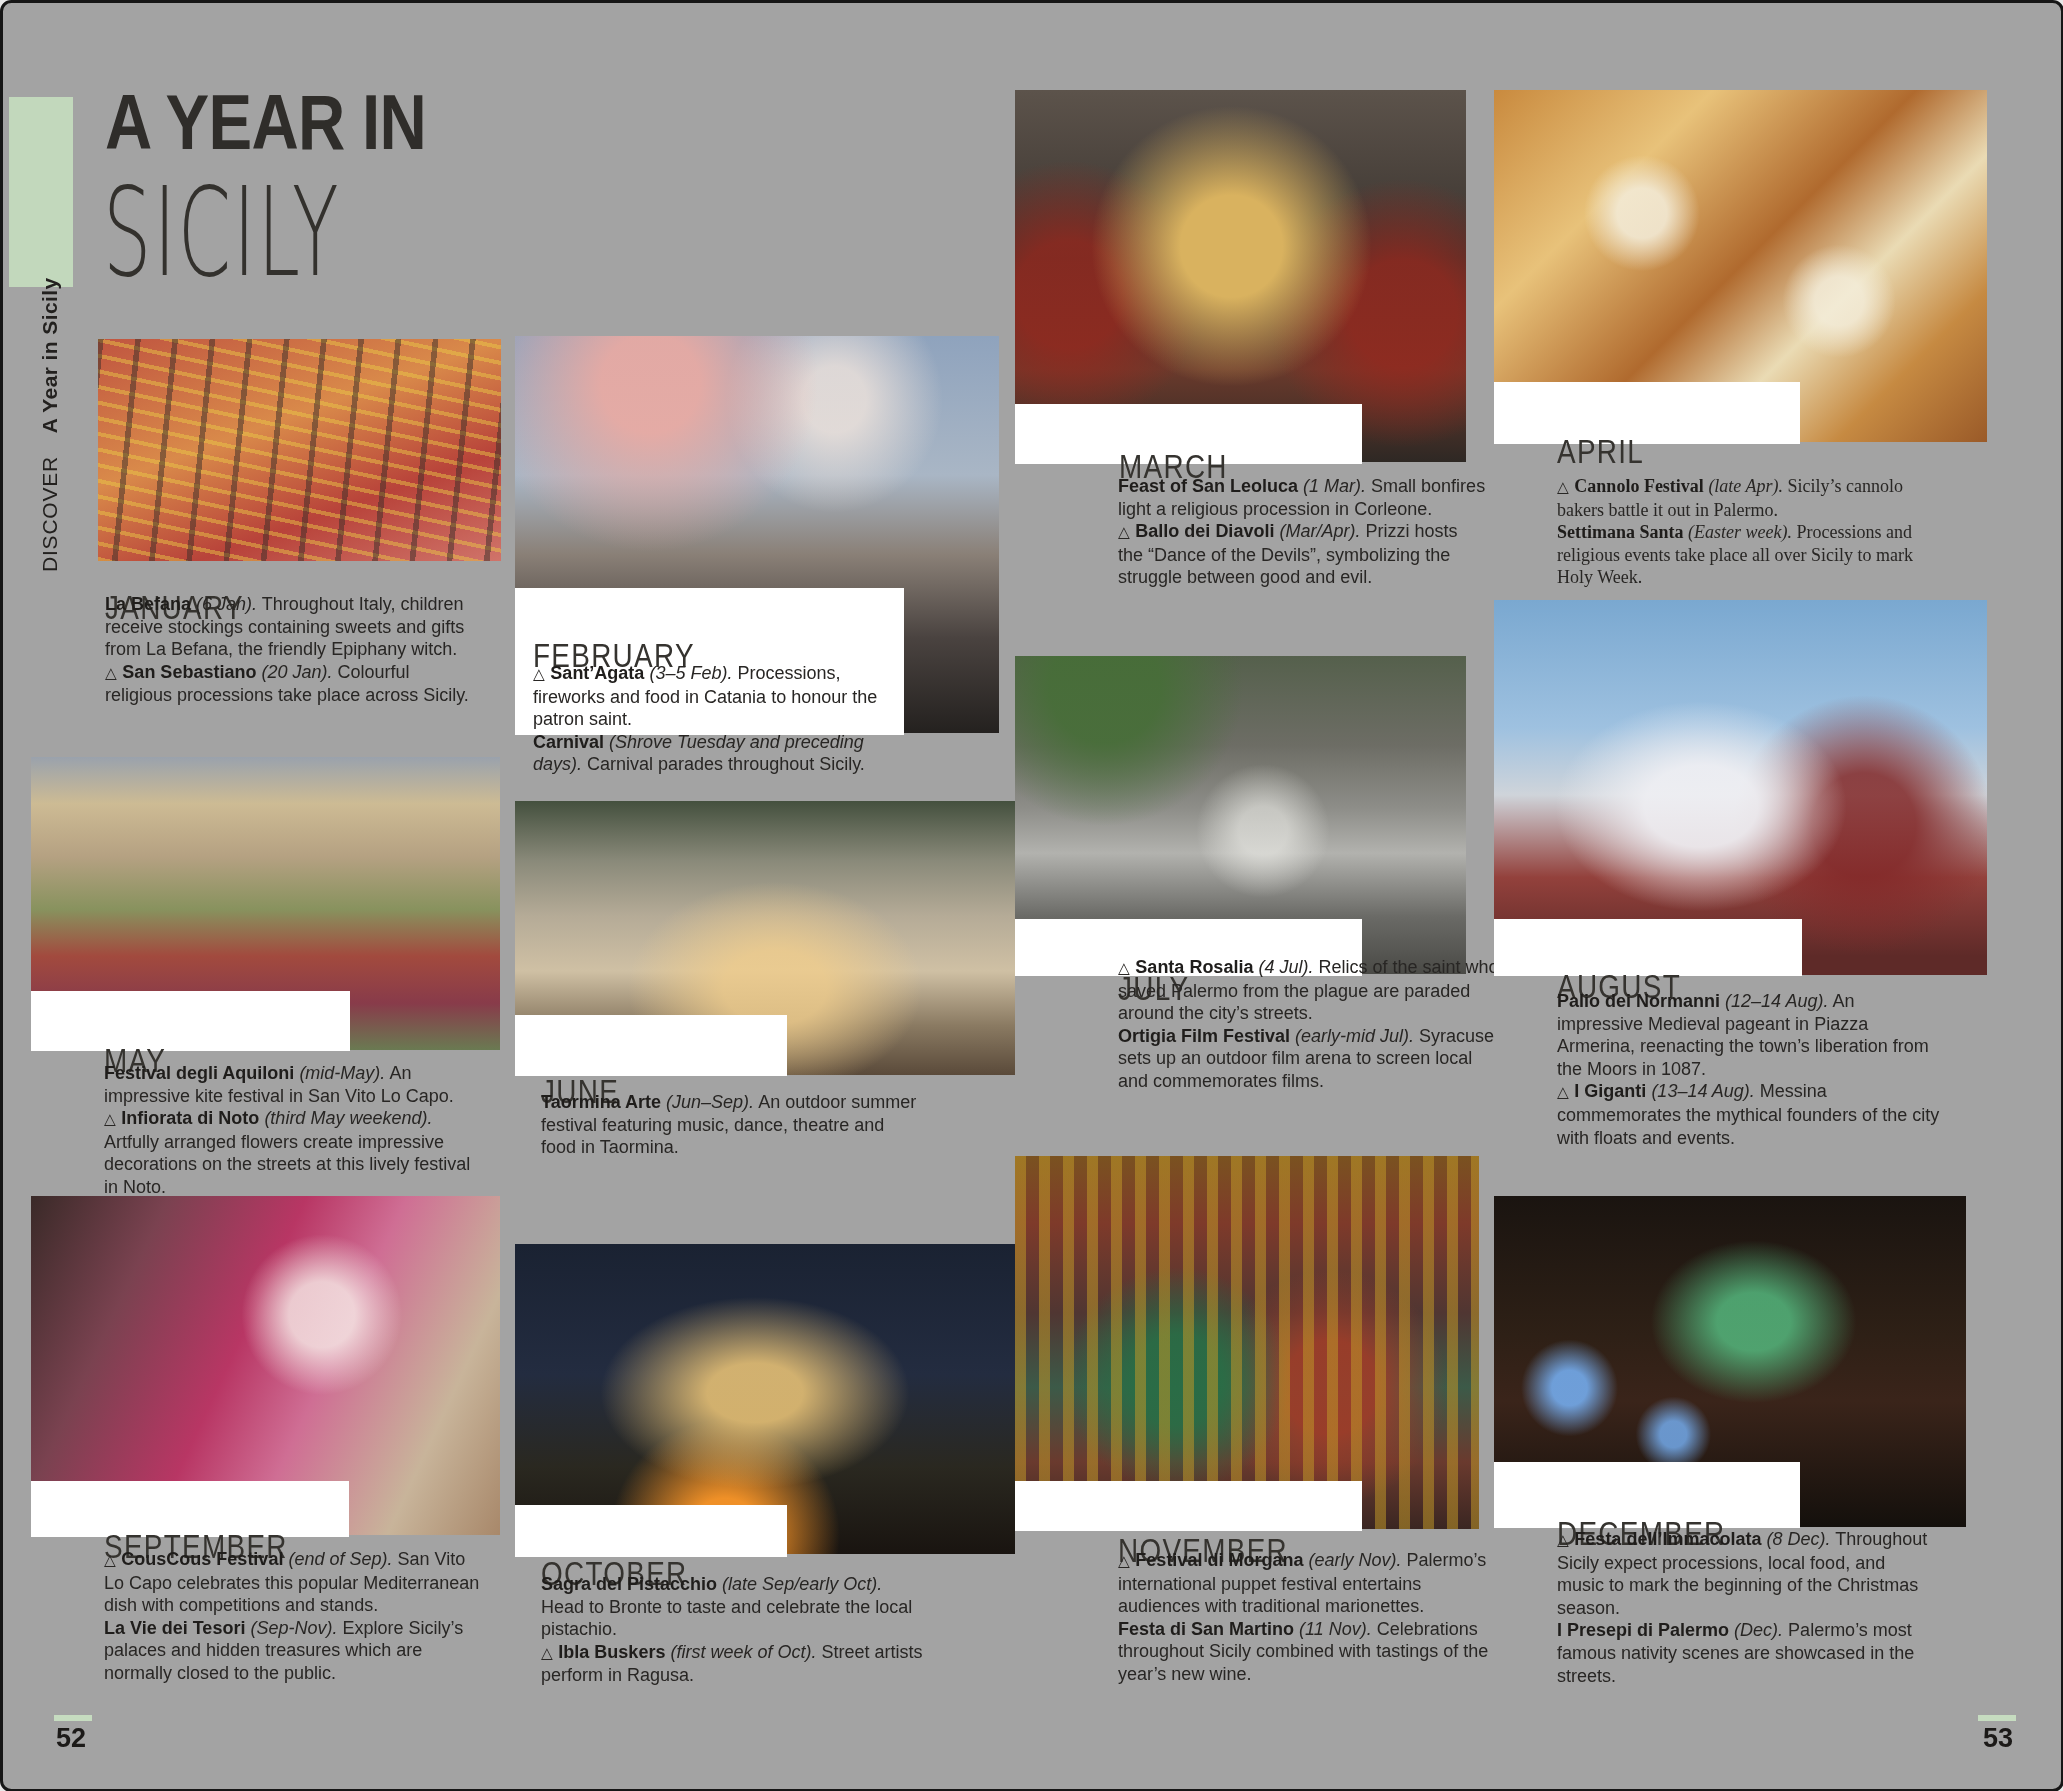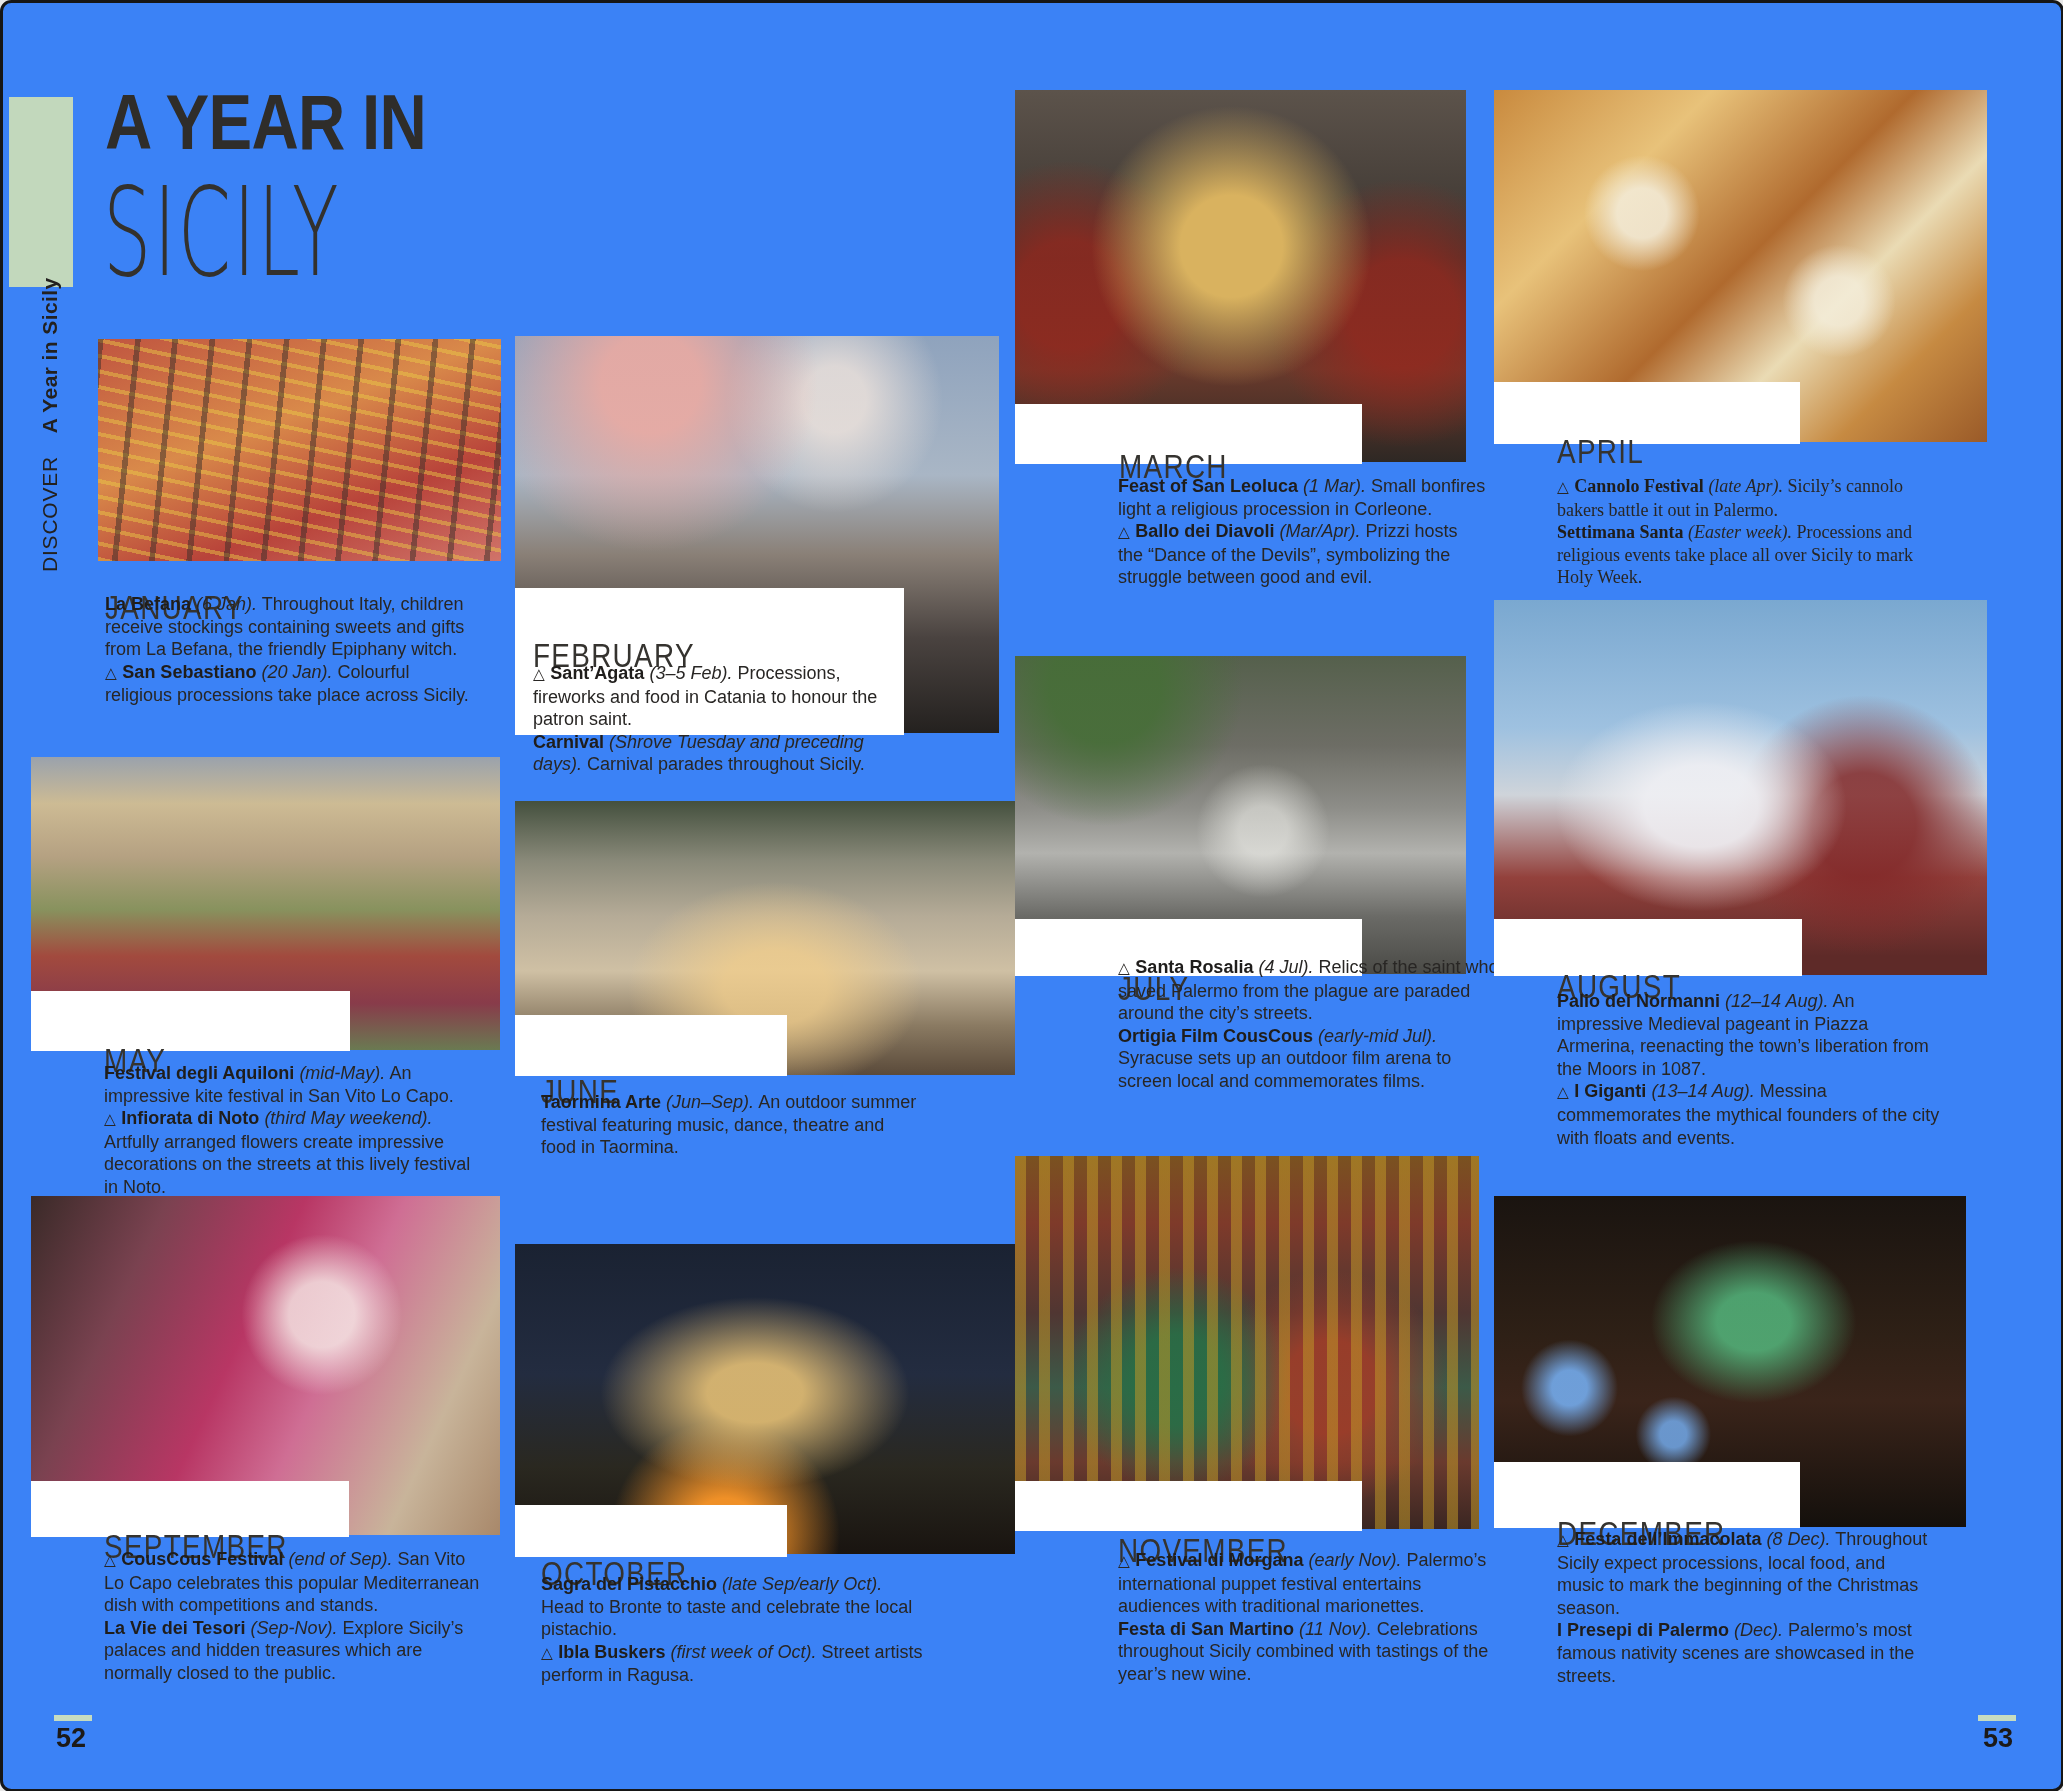--- a/index.html
+++ b/index.html
@@ -1,17 +1,17 @@
 <!DOCTYPE html>
 <html style="font-size:13px"><head>
 <meta charset="utf-8">
 <style>
   html,body { margin:0; padding:0; background:#e8e8e8; }
   .page {
-    position:relative; width:2064px; height:1792px; background:#3b82f6;
+    position:relative; width:2064px; height:1792px; background:#a3a3a3;
     border:3.2px solid #161616; border-radius:11.3px; box-sizing:border-box;
     overflow:hidden; font-family:"Liberation Sans", sans-serif; color:#2b2927;
   }
   
   .green-bar { position:absolute; left:6.4px; top:94px; width:64px; height:190px; background:#c2d8bc; }
   .title1 { position:absolute; left:102px; top:81px; font-size:77px; font-weight:700;
             letter-spacing:-0.8px; color:#2f2d2a; line-height:1; transform:scaleX(.85); transform-origin:left top; }
   .title2 { position:absolute; left:100px; top:168px; font-size:123px; font-weight:200;
             letter-spacing:3.2px; color:#33312d; line-height:1; transform:scaleX(.62); transform-origin:left top;
             font-family:"DejaVu Sans", sans-serif; }
@@ -176,21 +176,21 @@
   <h2 class="mh" id="jun-h">JUNE</h2>
   <div class="entries" id="jun-e">
     <span class="entry"><b>Taormina Arte</b> <i>(Jun–Sep).</i> <span>An outdoor summer festival featuring music, dance, theatre and food in Taormina.</span></span>
   </div>
 
   <div class="photo ph-jul" id="jul-photo"></div>
   <div class="notch" id="jul-notch"></div>
   <h2 class="mh" id="jul-h">JULY</h2>
   <div class="entries" id="jul-e">
     <span class="entry"><span class="mk">△</span><b>Santa Rosalia</b> <i>(4 Jul).</i> <span>Relics of the saint who saved Palermo from the plague are paraded around the city’s streets.</span></span>
-    <span class="entry"><b>Ortigia Film CousCous</b> <i>(early-mid Jul).</i> <span>Syracuse sets up an outdoor film arena to screen local and commemorates films.</span></span>
+    <span class="entry"><b>Ortigia Film Festival</b> <i>(early-mid Jul).</i> <span>Syracuse sets up an outdoor film arena to screen local and commemorates films.</span></span>
   </div>
 
   <div class="photo ph-aug" id="aug-photo"></div>
   <div class="notch" id="aug-notch"></div>
   <h2 class="mh" id="aug-h">AUGUST</h2>
   <div class="entries" id="aug-e">
     <span class="entry"><b>Palio dei Normanni</b> <i>(12–14 Aug).</i> <span>An impressive Medieval pageant in Piazza Armerina, reenacting the town’s liberation from the Moors in 1087.</span></span>
     <span class="entry"><span class="mk">△</span><b>I Giganti</b> <i>(13–14 Aug).</i> <span>Messina commemorates the mythical founders of the city with floats and events.</span></span>
   </div>
 

